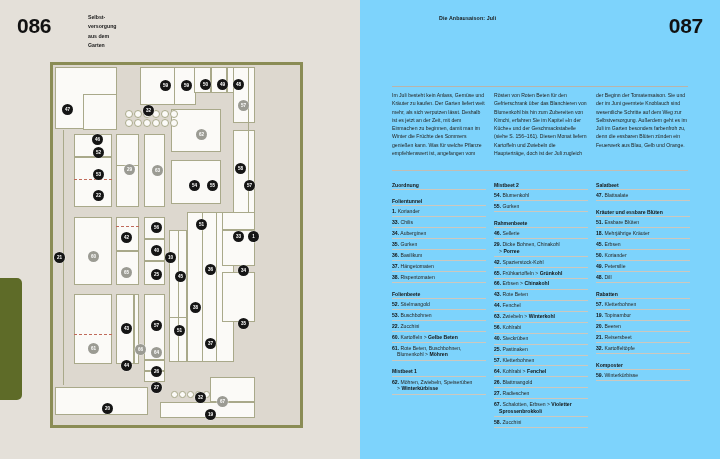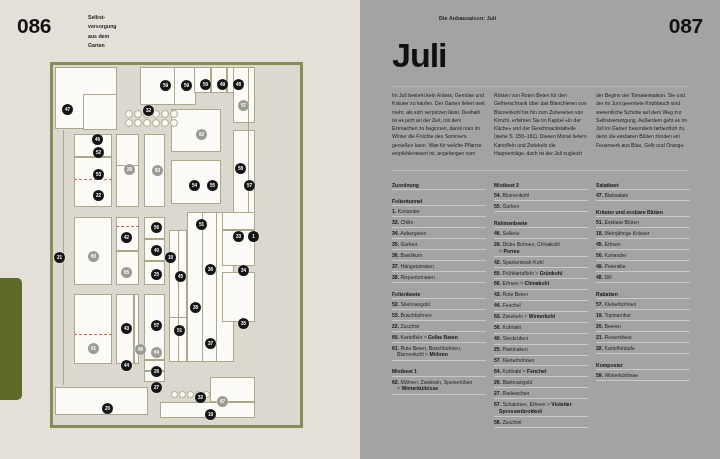--- a/index.html
+++ b/index.html
@@ -7,21 +7,21 @@
     width:720px;height:459px;overflow:hidden;
     background:#efece7;
     font-family:"Liberation Sans","DejaVu Sans",sans-serif;
     -webkit-font-smoothing:antialiased;
   }
   #spread{position:relative;width:720px;height:459px;display:flex;}
 
   
   .page{position:relative;height:459px;box-sizing:border-box;padding-left:28px;}
   .page-left{width:360px;background:#e4e0d9;}
-  .page-right{width:360px;background:#a3a3a3;}
+  .page-right{width:360px;background:#7dd3fc;}
 
   
   .thumb-tab{
     position:absolute;left:0;top:278px;width:22px;height:122px;
     background:#5e6b28;border-radius:0 5px 5px 0;
   }
 
   
   .folio-left{
     position:absolute;left:17px;top:14px;
@@ -263,21 +263,20 @@
           <div class="mk" style="left: 155px; top: 347px;">19</div>
         </div>
     </div>
   </div>
 
   <div class="page page-right">
 
     <div class="running-head">Die Anbausaison: Juli</div>
     <div class="folio-right">087</div>
 
-    <div class="month-title">Juli</div>
     <div class="rule-top"></div>
 
     <div class="intro">
       <div class="col">
         <p>Im Juli besteht kein Anlass, Gemüse und Kräuter zu kaufen. Der Garten liefert weit mehr, als sich verputzen lässt. Deshalb ist es jetzt an der Zeit, mit dem Einmachen zu beginnen, damit man im Winter die Früchte des Sommers genießen kann. Was für welche Pflanze empfehlenswert ist, angefangen vom</p>
       </div>
       <div class="col">
         <p>Rösten von Roten Beten für den Gefrierschrank über das Blanchieren von Blumenkohl bis hin zum Zubereiten von Kimchi, erfahren Sie im Kapitel »In der Küche« und der Geschmackstabelle (siehe S. 156–161). Diesen Monat liefern Kartoffeln und Zwiebeln die Haupterträge, doch ist der Juli zugleich</p>
       </div>
       <div class="col">

